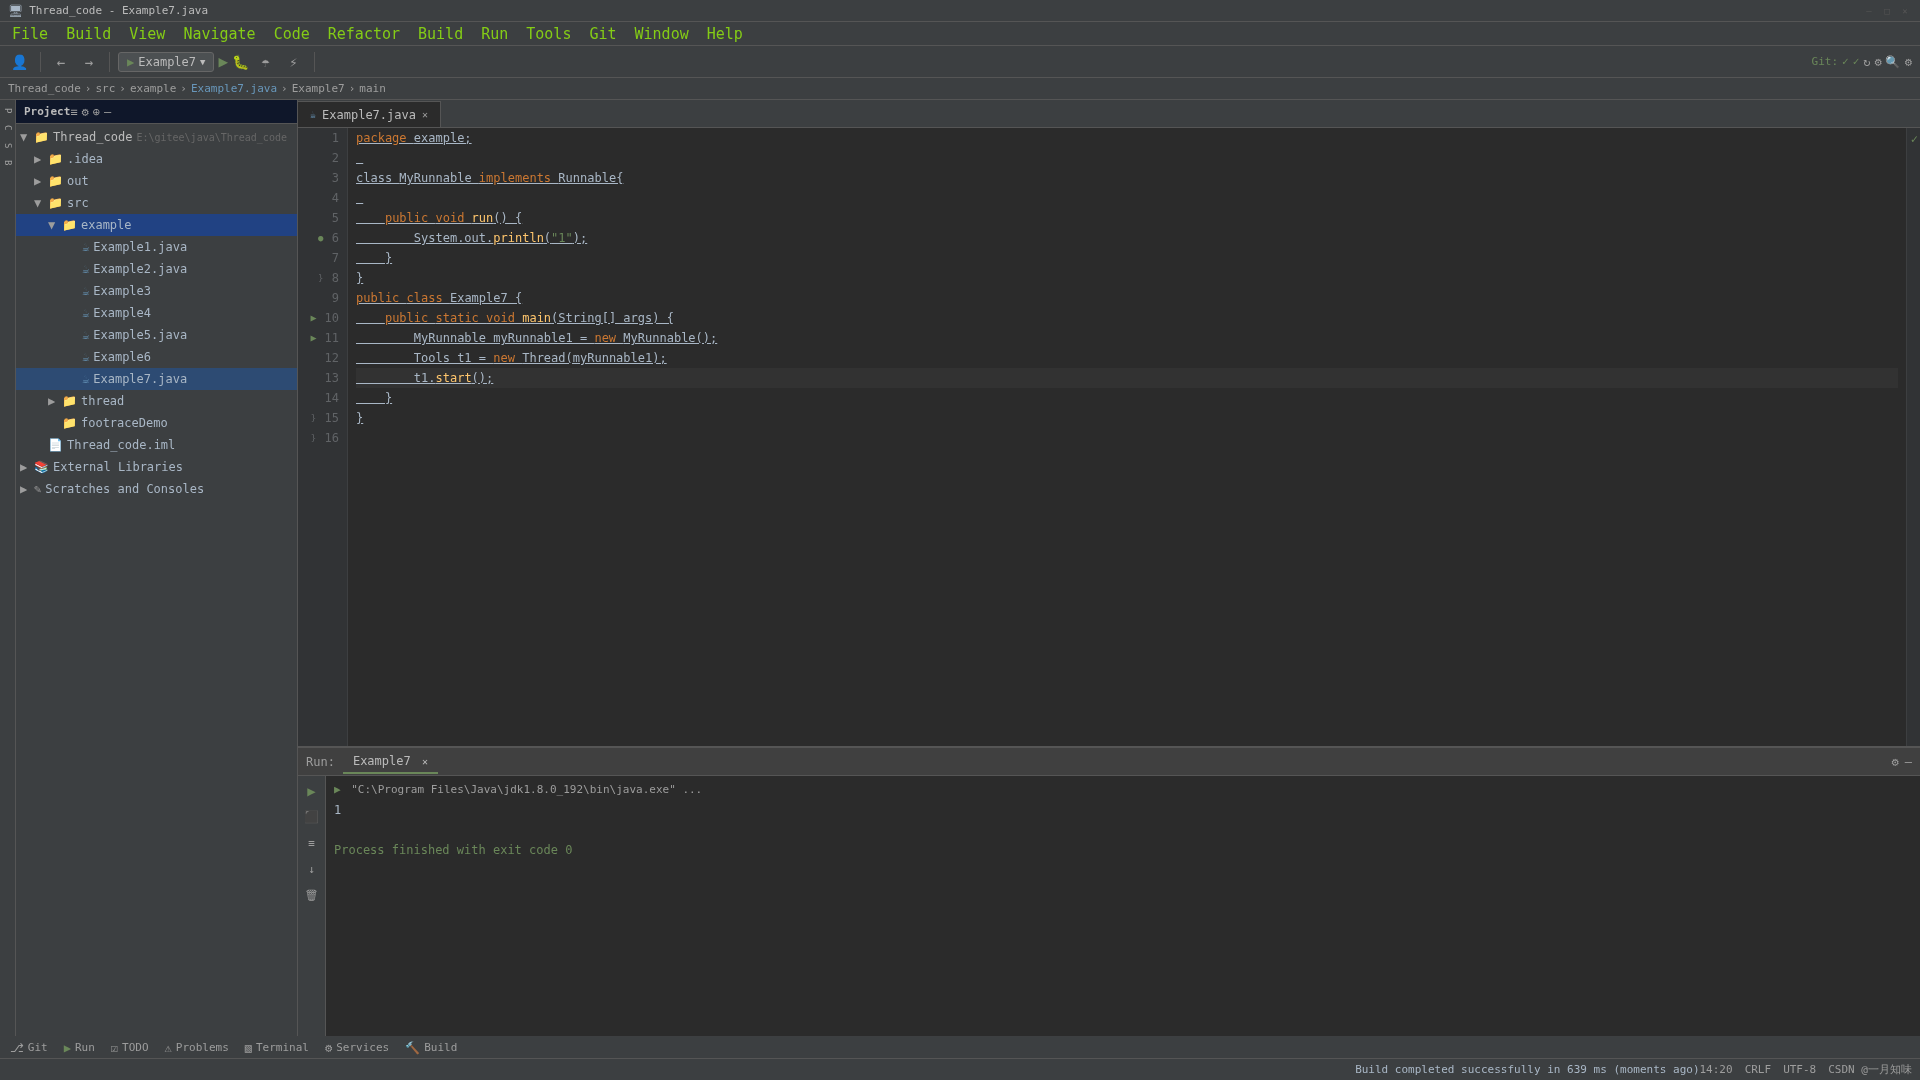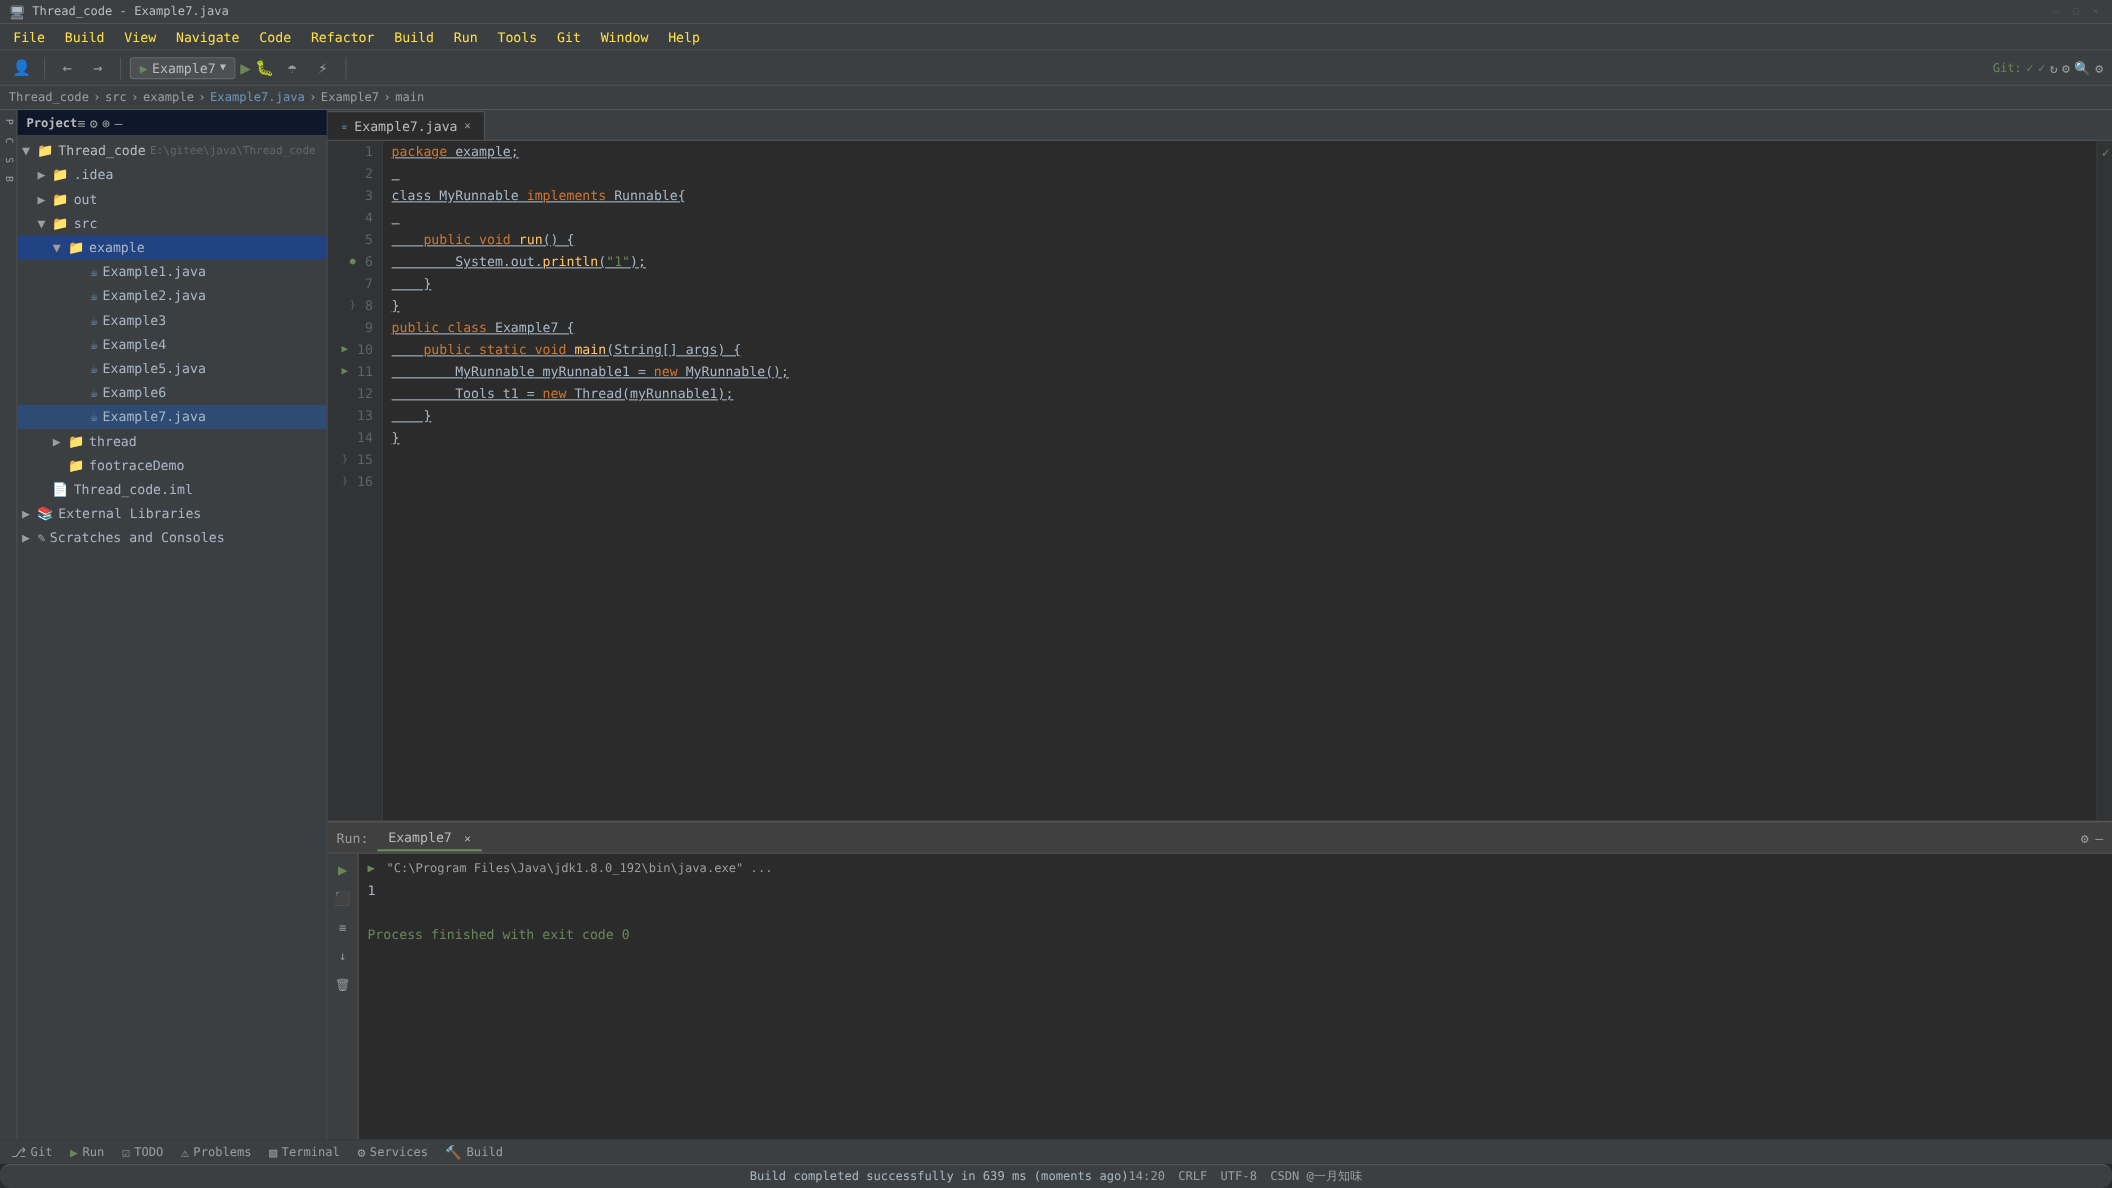--- a/index.html
+++ b/index.html
@@ -56,22 +56,22 @@
       height: 24px;
       background: #3c3f41;
       display: flex;
       align-items: center;
       padding: 0 4px;
       border-bottom: 1px solid #555;
       gap: 2px;
     }
     .menu-item {
       padding: 2px 8px;
-      font-size: 12px;
-      color: #fde047;
+      font-size: 15px;
+      color: #84cc16;
       cursor: pointer;
       border-radius: 2px;
     }
 
     
     #toolbar {
       height: 32px;
       background: #3c3f41;
       display: flex;
       align-items: center;
@@ -362,26 +362,25 @@
     .output-cmd { color: #9d9d9d; font-size: 11px; }
     .output-normal { color: #a9b7c6; }
     .output-success { color: #6a8759; }
 
     
     #status-bar {
       height: 22px;
       background: #3c3f41;
       display: flex;
       align-items: center;
-      justify-content: center;
+      justify-content: flex-end;
       padding: 0 8px;
       border-top: 1px solid #555;
       font-size: 11px;
       color: #9d9d9d;
-      border-radius: 10px;
     }
     #status-bar-left {
       display: flex;
       align-items: center;
       gap: 12px;
     }
     #status-bar-right {
       display: flex;
       align-items: center;
       gap: 12px;
@@ -766,20 +765,23 @@
           </div>
           <div class="code-line">
             <span class="plain">    </span><span class="kw">public </span><span class="kw">static </span><span class="kw">void </span><span class="method">main</span><span class="plain">(String[] args) {</span>
           </div>
           <div class="code-line">
             <span class="plain">        MyRunnable myRunnable1 = </span><span class="kw">new </span><span class="plain">MyRunnable();</span>
           </div>
           <div class="code-line">
             <span class="plain">        Tools t1 = </span><span class="kw">new </span><span class="plain">Thread(myRunnable1);</span>
           </div>
+          <div class="code-line active-line">
+            <span class="plain">        t1.</span><span class="method">start</span><span class="plain">();</span><span style="border-left:2px solid #a9b7c6;"></span>
+          </div>
           <div class="code-line">
             <span class="plain">    }</span>
           </div>
           <div class="code-line">
             <span class="plain">}</span>
           </div>
         </div>
 
         <div id="right-gutter" style="position:relative;">
           <span id="right-top-check">✓</span>

